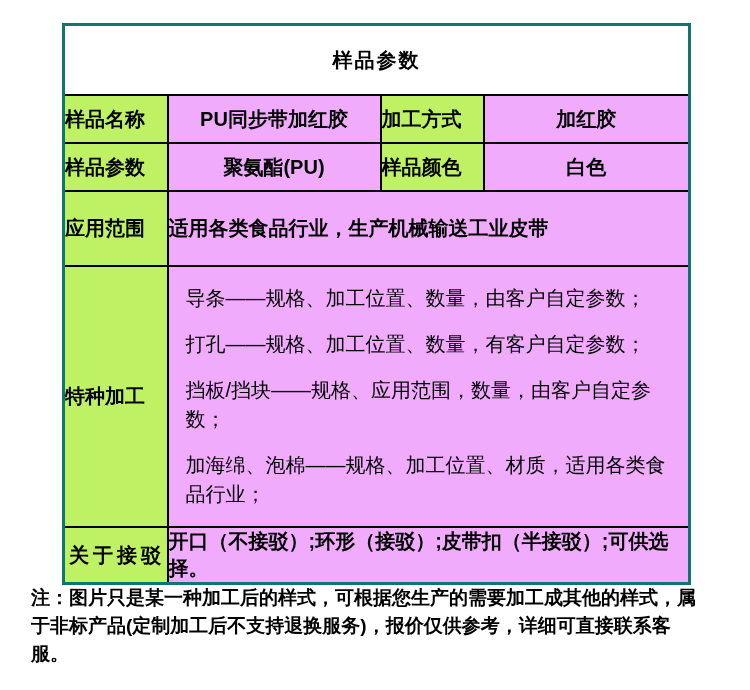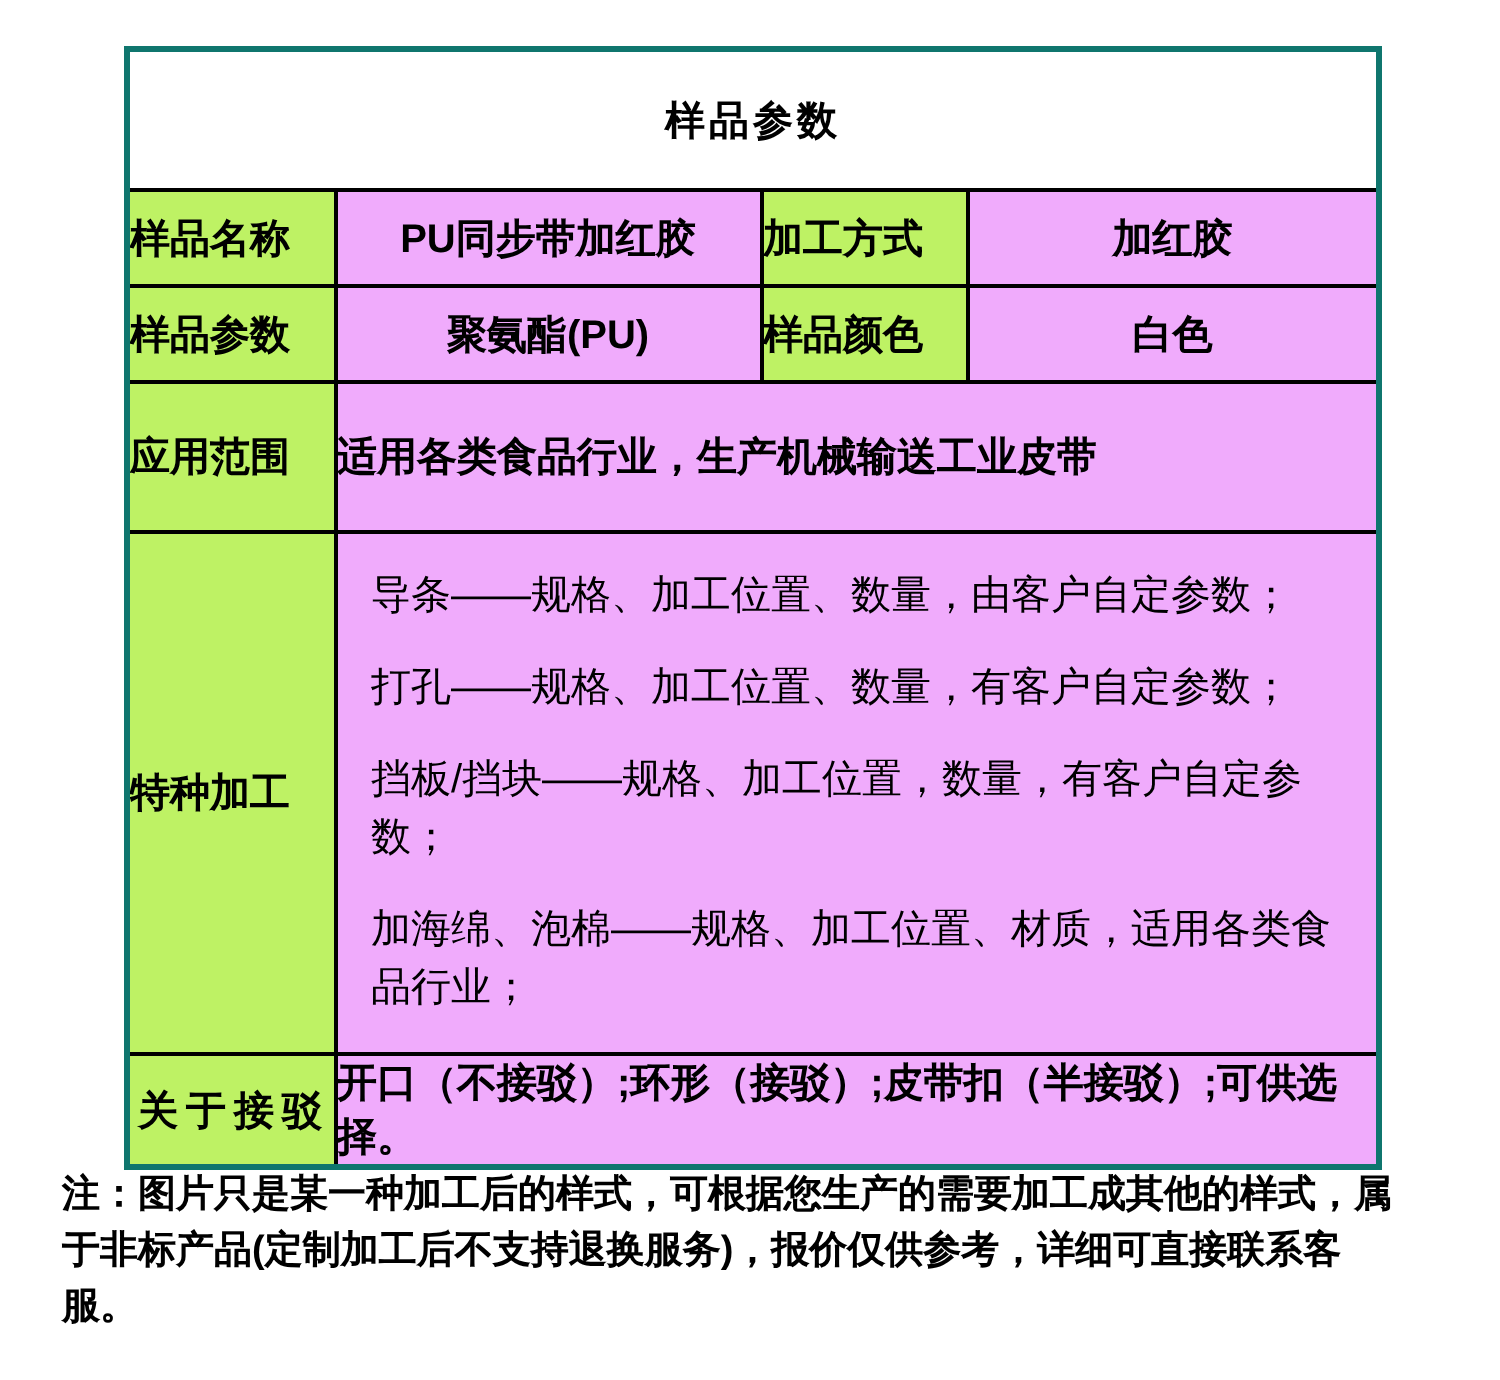--- a/index.html
+++ b/index.html
@@ -102,21 +102,21 @@
     </tr>
     <tr class="row-mid2">
       <td class="label-cell">应用范围</td>
       <td class="value-cell value-left" colspan="3">适用各类食品行业，生产机械输送工业皮带</td>
     </tr>
     <tr class="row-tall">
       <td class="label-cell">特种加工</td>
       <td class="value-cell value-left multi-line" colspan="3">
         <p>导条——规格、加工位置、数量，由客户自定参数；</p>
         <p>打孔——规格、加工位置、数量，有客户自定参数；</p>
-        <p>挡板/挡块——规格、加工位置，数量，有客户自定参数；</p>
+        <p>挡板/挡块——规格、应用范围，数量，由客户自定参数；</p>
         <p>加海绵、泡棉——规格、加工位置、材质，适用各类食品行业；</p>
       </td>
     </tr>
     <tr class="row-last">
       <td class="label-cell spaced-label">关于接驳</td>
       <td class="value-cell value-left" colspan="3">开口（不接驳）;环形（接驳）;皮带扣（半接驳）;可供选择。</td>
     </tr>
   </tbody>
 </table>
 

